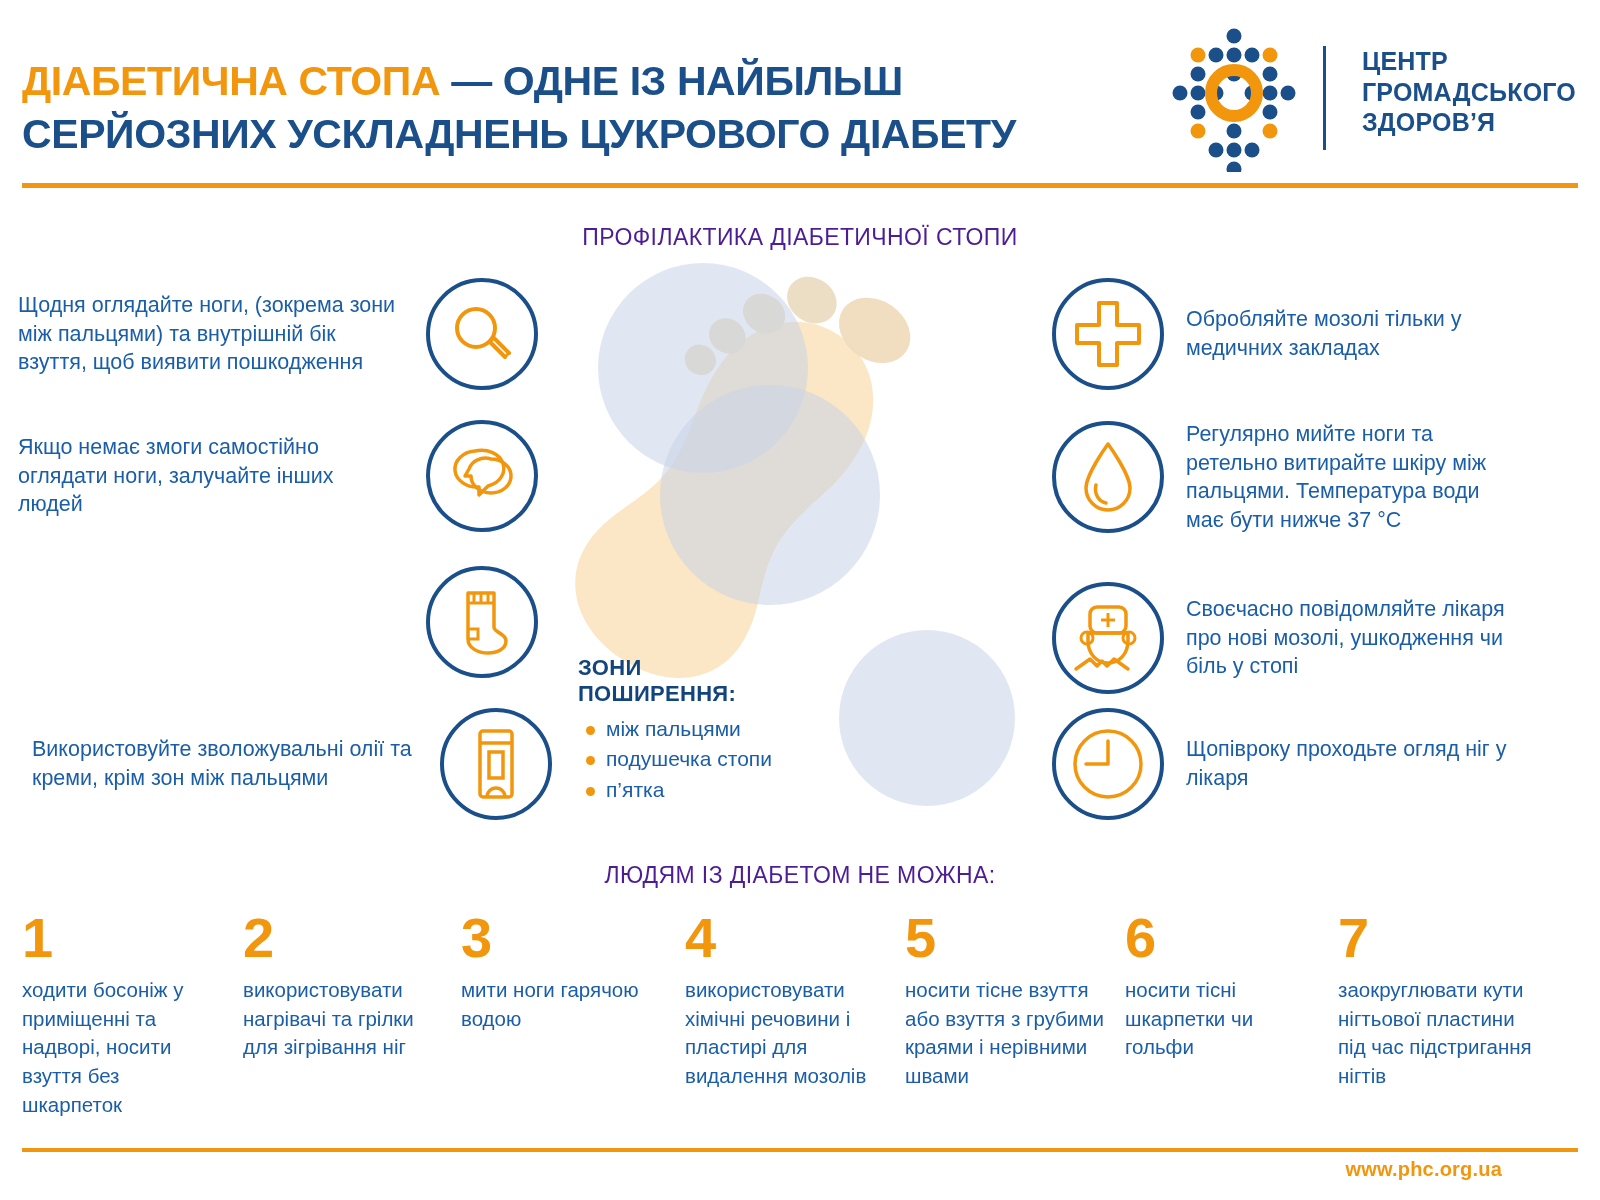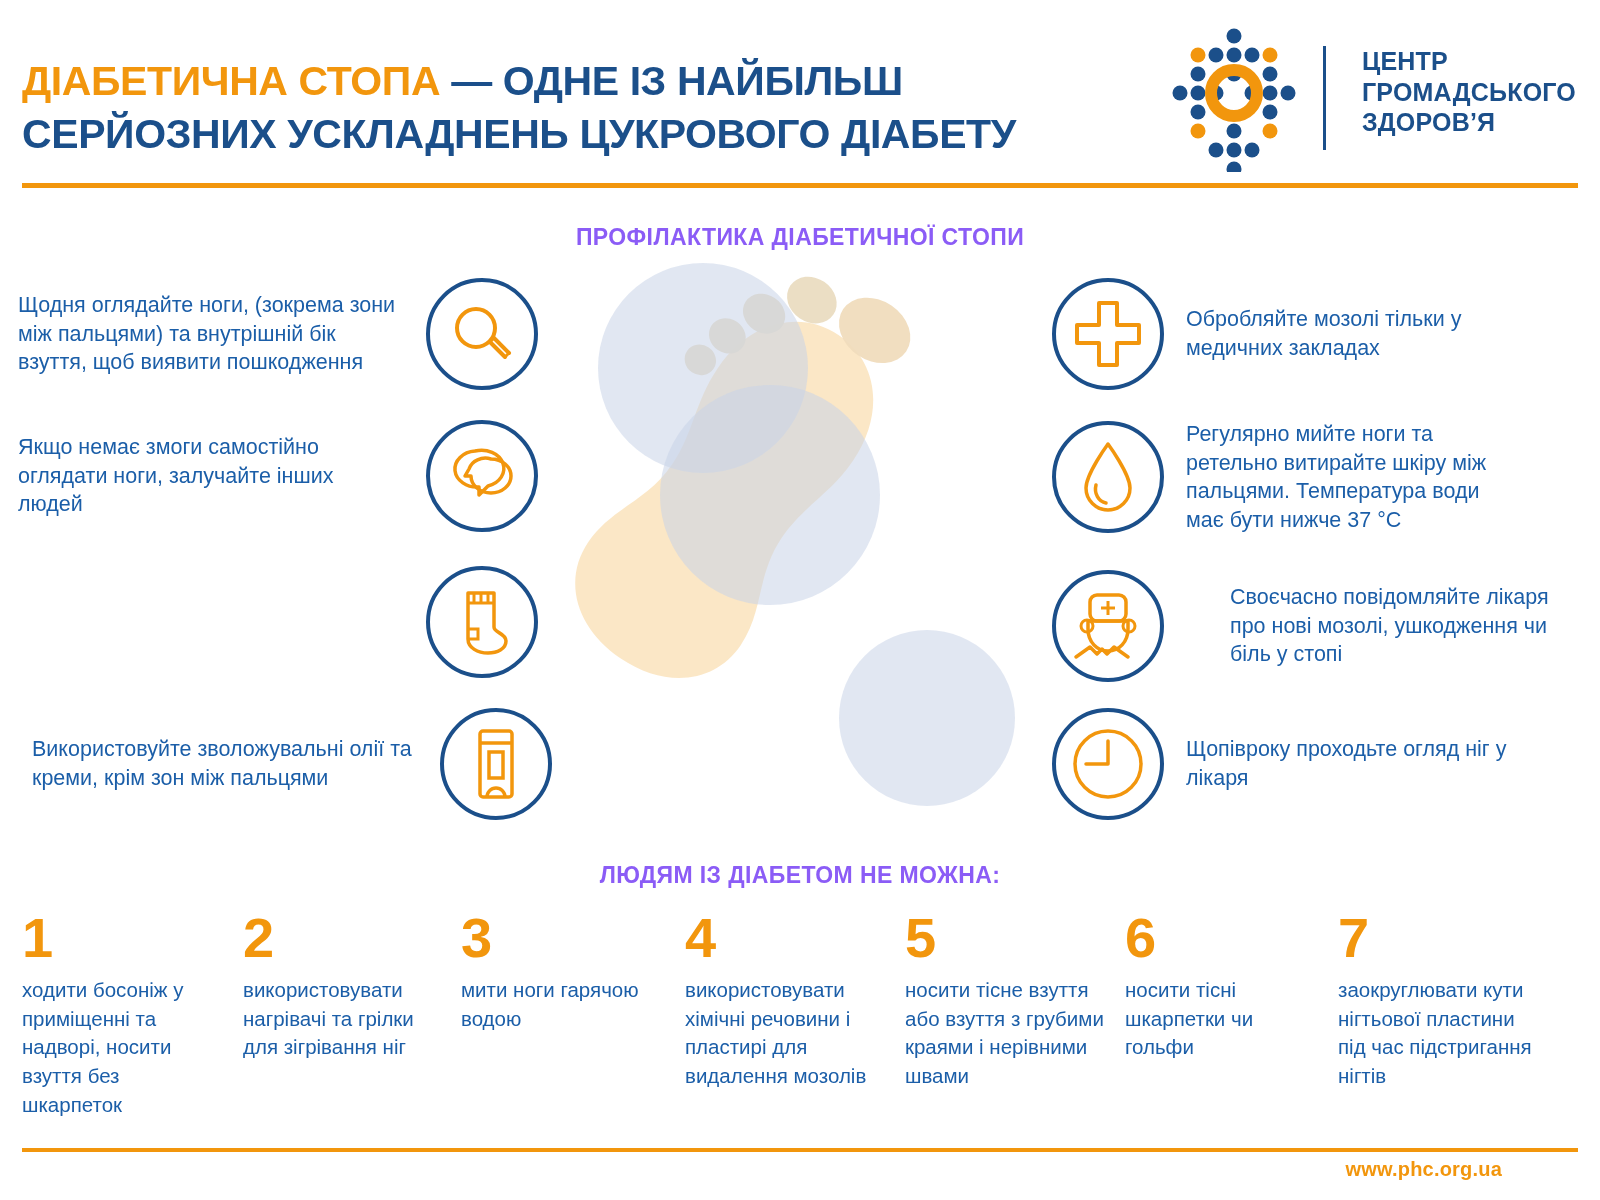--- a/index.html
+++ b/index.html
@@ -34,21 +34,21 @@
     letter-spacing:0.2px;text-transform:uppercase;margin-left:16px;
   }
 
   .rule-top{
     position:absolute;left:22px;top:183px;width:1556px;height:5px;background:#f2960d;
   }
 
   
   .section-title{
     position:absolute;width:1600px;text-align:center;
-    font-weight:bold;font-size:23px;letter-spacing:0.4px;color:#8b5cf6;
+    font-weight:normal;font-size:23px;letter-spacing:0.4px;color:#4c1d95;
     text-transform:uppercase;
   }
   #prevention-title{top:224px;}
   #forbidden-title{top:862px;}
 
   
   .tip{position:absolute;display:flex;align-items:center;}
   .tip .circle{
     width:112px;height:112px;border-radius:50%;
     border:4px solid #1b4f8a;box-sizing:border-box;
@@ -65,21 +65,21 @@
   #tip-1{left:18px;top:278px;width:520px;justify-content:flex-end;}
   #tip-2{left:18px;top:420px;width:520px;justify-content:flex-end;}
   #tip-3{left:18px;top:566px;width:520px;justify-content:flex-end;}
   #tip-4{left:32px;top:708px;width:520px;justify-content:flex-end;}
   .tip-left .txt{order:0;}
   .tip-left .circle{order:1;}
 
   
   #tip-5{left:1052px;top:278px;}
   #tip-6{left:1052px;top:420px;align-items:center;}
-  #tip-7{left:1052px;top:570px;gap:44px;}
+  #tip-7{left:1052px;top:582px;}
   #tip-8{left:1052px;top:708px;}
 
   
   .foot-wrap{position:absolute;left:545px;top:250px;width:470px;height:600px;}
   .foot-wrap svg{display:block;}
 
   
   .zones{position:absolute;left:578px;top:655px;width:240px;}
   .zones h3{
     margin:0;font-size:22px;font-weight:bold;line-height:1.2;
@@ -226,20 +226,31 @@
         <ellipse cx="116" cy="117" rx="19" ry="17" fill="#eadcc1" opacity="0.95"></ellipse>
         <ellipse cx="107" cy="152" rx="16" ry="15" fill="#eadcc1" opacity="0.95"></ellipse>
       </g>
 
       <circle cx="158" cy="118" r="105" fill="#c9d3e8" opacity="0.55"></circle>
       <circle cx="225" cy="245" r="110" fill="#c9d3e8" opacity="0.55"></circle>
       <circle cx="382" cy="468" r="88" fill="#c9d3e8" opacity="0.55"></circle>
     </svg>
   </div>
 
+  <div class="zones">
+    <h3>
+      <span>ЗОНИ</span><br>
+      <span>ПОШИРЕННЯ:</span>
+    </h3>
+    <ul>
+      <li>між пальцями</li>
+      <li>подушечка стопи</li>
+      <li>п’ятка</li>
+    </ul>
+  </div>
 
   <div class="tip tip-right" id="tip-5">
     <div class="circle">
       <svg width="68" height="68" viewBox="0 0 68 68">
         <path d="M25 3 h18 v22 h22 v18 h-22 v22 h-18 v-22 h-22 v-18 h22z" fill="none" stroke="#f2960d" stroke-width="4" stroke-linejoin="round"></path>
       </svg>
     </div>
     <div class="txt">Обробляйте мозолі тільки у медичних закладах</div>
   </div>
 

